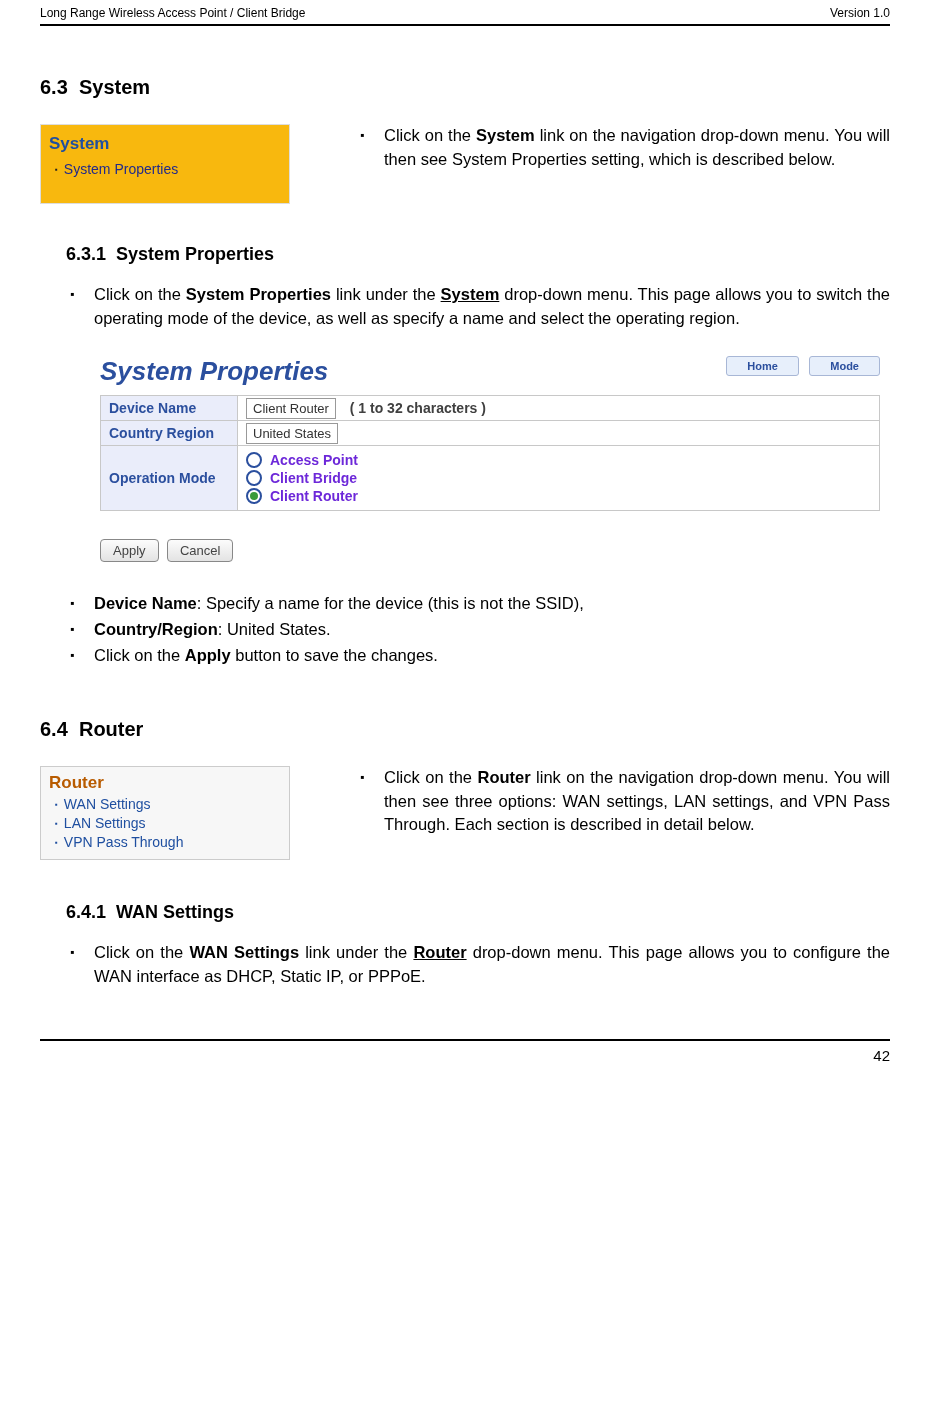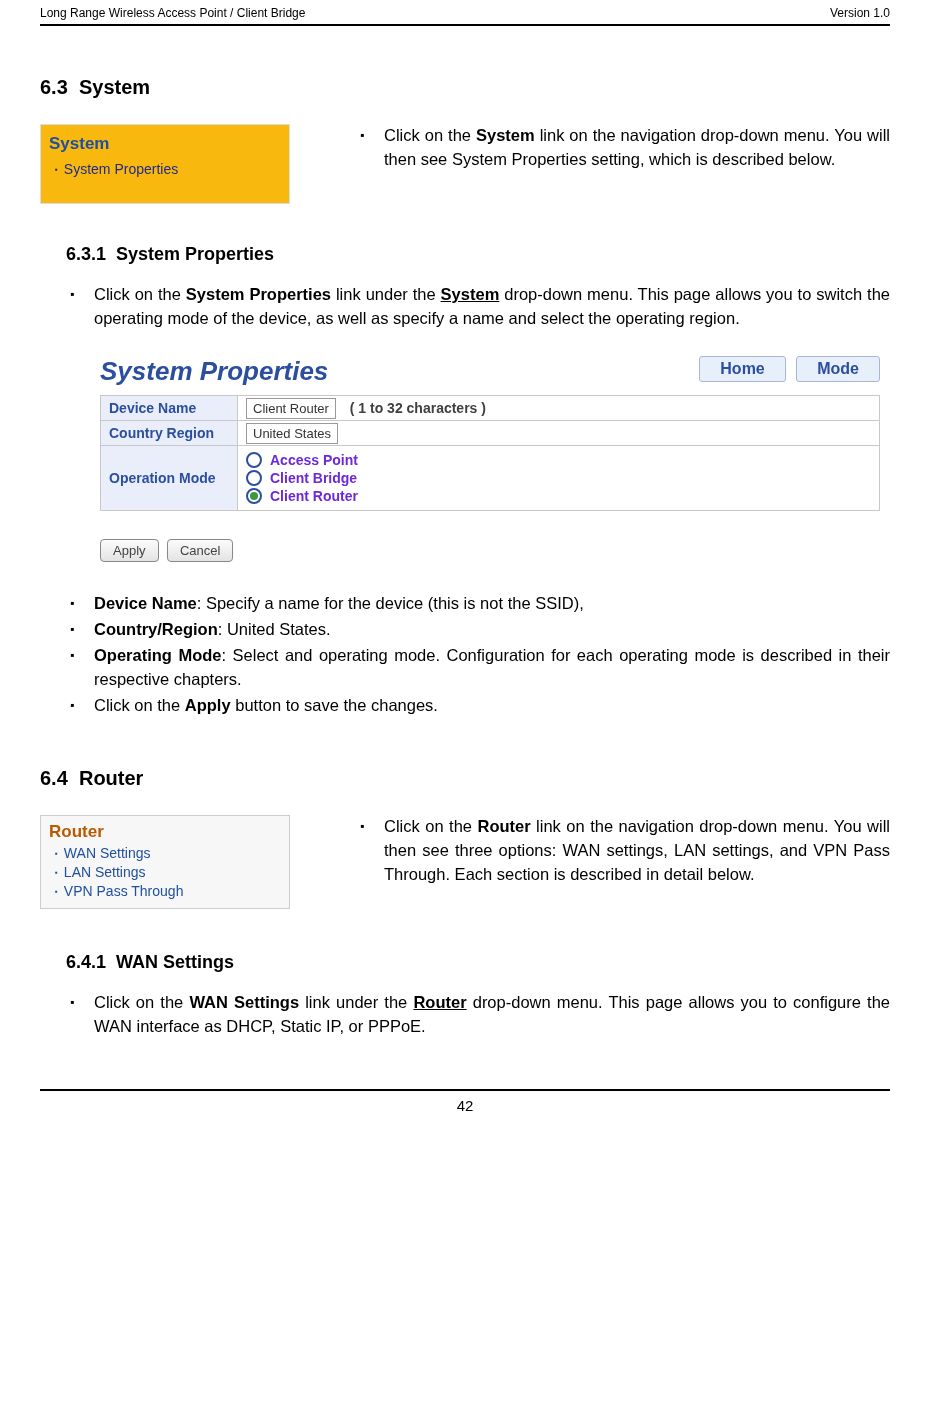--- a/index.html
+++ b/index.html
@@ -133,21 +133,21 @@
   margin-bottom: 8px;
 }
 .sp-btn {
   display: inline-block;
   background: #e7effb;
   border: 1px solid #a8b7d6;
   border-radius: 3px;
   padding: 3px 20px;
   color: #2b4f9e;
   font-weight: bold;
-  font-size: 16px;
+  font-size: 11px;
   margin-left: 6px;
 }
 .sp-table {
   width: 100%;
   border-collapse: collapse;
   border: 1px solid #c8c8c8;
   font-size: 14px;
 }
 .sp-table td {
   border: 1px solid #c8c8c8;
@@ -209,21 +209,21 @@
   background: linear-gradient(#fcfcfc, #e3e3e3);
   border-radius: 4px;
   padding: 3px 12px;
   font-size: 13px;
   color: #444;
   margin-right: 4px;
 }
 .footer {
   border-top: 2px solid #000;
   margin-top: 50px;
-  text-align: center;
+  text-align: right;
   padding: 6px 0 20px 0;
   font-size: 15px;
 }
 </style>
 </head>
 <body>
 
 <div class="page">
 
   <div class="topbar">
@@ -308,23 +308,20 @@
   </div>
 
   <ul class="bullets">
     <li>
       <span class="b">Device Name</span><span>: Specify a name for the device (this is not the SSID),</span>
     </li>
     <li>
       <span class="b">Country/Region</span><span>: United States.</span>
     </li>
     <li>
-      <span class="b">Operating Mode</span><span>: Select and operating mode. Configuration for each operating mode is described in their respective chapters.</span>
-    </li>
-    <li>
       <span>Click on the </span><span class="b">Apply</span><span> button to save the changes.</span>
     </li>
   </ul>
 
   <h2 class="section">
     <span>6.4</span>&nbsp;&nbsp;<span>Router</span>
   </h2>
 
   <div class="side-by-side">
     <div class="menu-box2">

